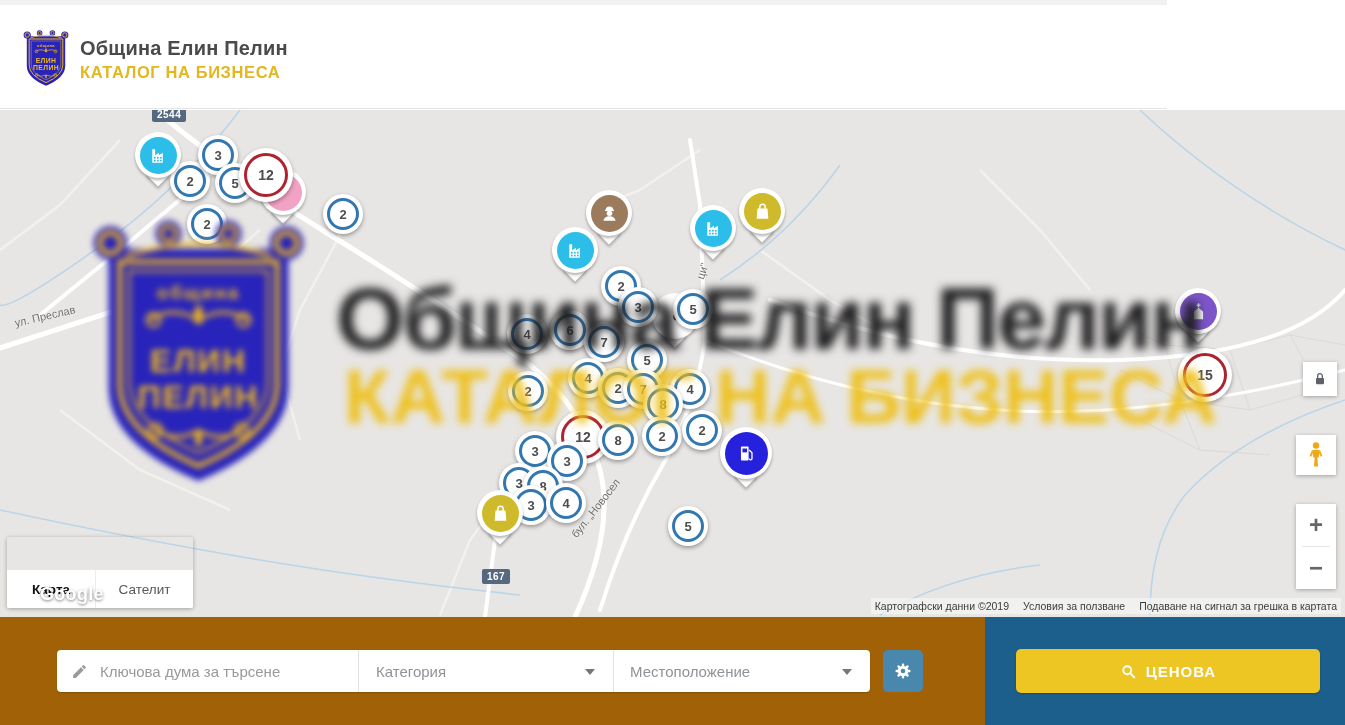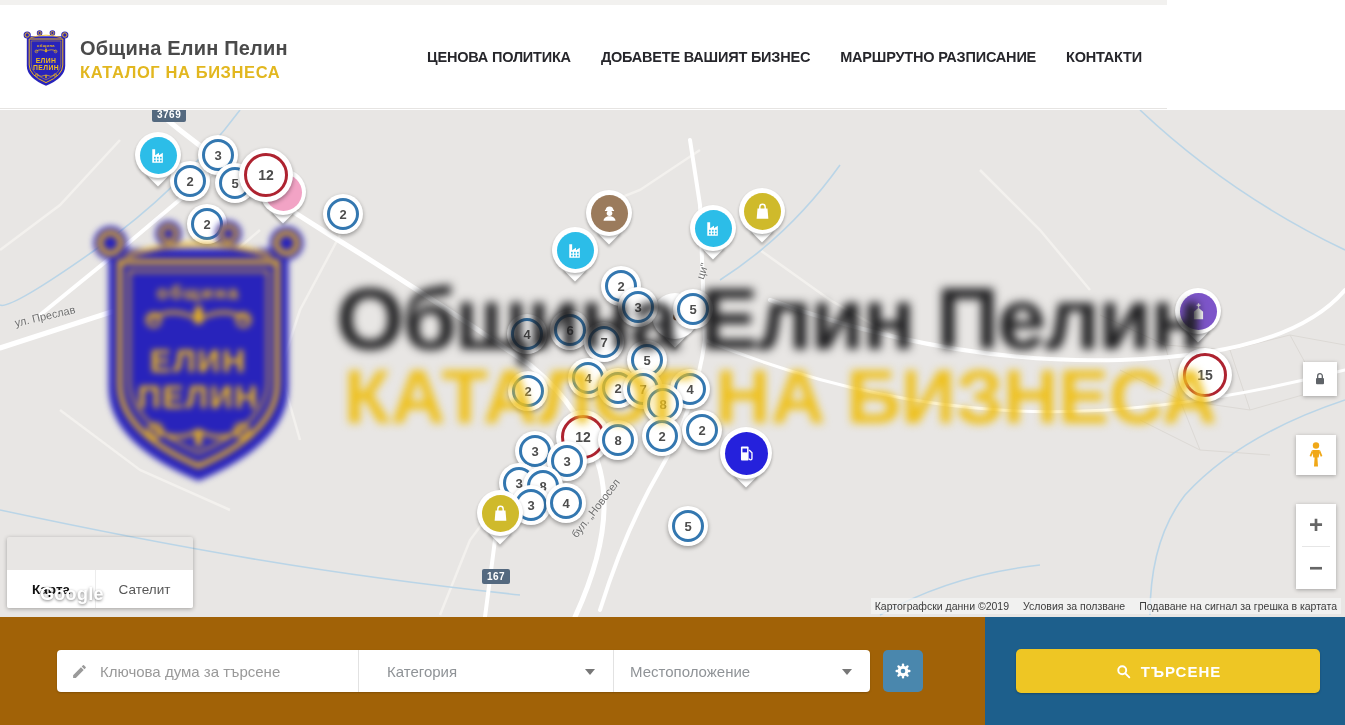--- a/index.html
+++ b/index.html
@@ -56,21 +56,21 @@
   #zoom-divider{width:28px;height:1px;background:#e6e6e6;}
 
   
   #searchbar{position:absolute;left:0;top:617px;width:1345px;height:108px;background:#a16207;}
   #searchbar-right{position:absolute;left:985px;top:0;width:360px;height:108px;background:#1d5f8c;}
   #fields{position:absolute;left:57px;top:33px;width:813px;height:42px;background:#fff;border-radius:4px;display:flex;box-shadow:0 1px 2px rgba(0,0,0,.2);}
   .field{height:42px;display:flex;align-items:center;box-sizing:border-box;position:relative;}
   #field-keyword{width:301px;padding-left:14px;gap:10px;}
   #field-keyword input{border:0;outline:0;font-size:15px;color:#555;width:240px;font-family:"Liberation Sans",sans-serif;background:transparent;}
   #field-keyword input::placeholder{color:#999;}
-  #field-category{width:255px;border-left:1px solid #e2e2e2;padding-left:28px;cursor:pointer;}
+  #field-category{width:255px;border-left:1px solid #e2e2e2;padding-left:17px;cursor:pointer;}
   #field-location{width:257px;border-left:1px solid #e2e2e2;padding-left:16px;cursor:pointer;}
   .select-label{font-size:15px;color:#8f9397;}
   .chevron{position:absolute;right:18px;top:19px;width:0;height:0;border-left:5px solid transparent;border-right:5px solid transparent;border-top:6px solid #777;}
   #gear-btn{position:absolute;left:883px;top:33px;width:40px;height:42px;background:#4a87ad;border-radius:5px;display:flex;align-items:center;justify-content:center;cursor:pointer;}
   #gear-btn svg{width:20px;height:20px;}
   #search-btn{position:absolute;left:1016px;top:32px;width:304px;height:44px;background:#eec624;border:0;border-radius:5px;display:flex;align-items:center;justify-content:center;gap:9px;cursor:pointer;box-shadow:0 1px 2px rgba(0,0,0,.25);}
   #search-btn span{color:#fff;font-size:15px;font-weight:700;letter-spacing:1px;font-family:"Liberation Sans",sans-serif;}
   #search-btn svg{width:17px;height:17px;}
 </style>
 </head>
@@ -109,26 +109,20 @@
 <div id="header">
   <a id="logo-link">
     <svg id="logo-svg" viewBox="0 0 120 150">
         <use href="#shield-sym" xlink:href="#shield-sym"></use>
       </svg>
     <span>
       <div id="site-title">Община Елин Пелин</div>
       <div id="site-subtitle">КАТАЛОГ НА БИЗНЕСА</div>
     </span>
   </a>
-  <nav id="nav">
-    <a class="nav-item">ЦЕНОВА ПОЛИТИКА</a>
-    <a class="nav-item">ДОБАВЕТЕ ВАШИЯТ БИЗНЕС</a>
-    <a class="nav-item">МАРШРУТНО РАЗПИСАНИЕ</a>
-    <a class="nav-item">КОНТАКТИ</a>
-  </nav>
 </div>
 
 <div id="map">
   <div id="map-canvas">
     <svg id="roads" viewBox="0 0 1345 507">
 
       <g stroke="#dcd9d5" stroke-width="1" fill="none">
         <path d="M1100 205 L1165 235 L1230 240 L1290 225 L1345 235"></path>
         <path d="M1120 260 L1180 290 L1250 300 L1320 280"></path>
         <path d="M1165 235 L1180 290 M1230 240 L1250 300 M1290 225 L1320 280"></path>
@@ -159,21 +153,21 @@
         <path stroke-width="5" d="M155 0 Q240 70 330 125 T530 255 Q585 300 600 360 T575 507"></path>
         <path stroke-width="5" d="M0 238 L130 196 L215 162"></path>
         <path stroke-width="4" d="M215 60 L120 140 L40 205"></path>
         <path stroke-width="4" d="M600 500 Q625 420 660 360 T705 230 L700 95 L690 30"></path>
         <path stroke-width="4" d="M770 190 Q950 255 1120 250 T1345 180"></path>
         <path stroke-width="4" d="M485 507 L495 430 L520 380"></path>
         <path stroke-width="3" d="M705 230 Q850 290 1000 300 T1345 260"></path>
       </g>
     </svg>
 
-    <div class="road-shield" style="left:152px;top:-3px;">3769</div>
+    <div class="road-shield" style="left:152px;top:-3px;">2544</div>
     <div class="road-shield" style="left:482px;top:459px;">167</div>
     <div class="street-label" style="left:14px;top:200px;transform:rotate(-13deg);">ул. Преслав</div>
     <div class="street-label" style="left:560px;top:392px;transform:rotate(-52deg);">бул. „Новосел</div>
     <div class="street-label" style="left:694px;top:155px;transform:rotate(-72deg);">ци"</div>
 
     <div id="markers">
         <div class="cluster" style="left: 190px; top: 71px; width: 40px; height: 40px;">
           <span class="num">2</span>
         </div>
         <div class="cluster" style="left: 218px; top: 45px; width: 40px; height: 40px;">
@@ -467,15 +461,15 @@
       </g>
       <circle cx="12" cy="12" r="2.8" fill="#4a87ad"></circle>
     </svg>
   </div>
 
   <button id="search-btn">
     <svg viewBox="0 0 24 24">
       <circle cx="10.2" cy="10.2" r="5.6" fill="none" stroke="#fff" stroke-width="2.7"></circle>
       <line x1="14.6" y1="14.6" x2="20.2" y2="20.2" stroke="#fff" stroke-width="2.7" stroke-linecap="round"></line>
     </svg>
-    <span>ТЪРСЕНЕ</span>
+    <span>ЦЕНОВА</span>
   </button>
 </div>
 
 </body></html>

